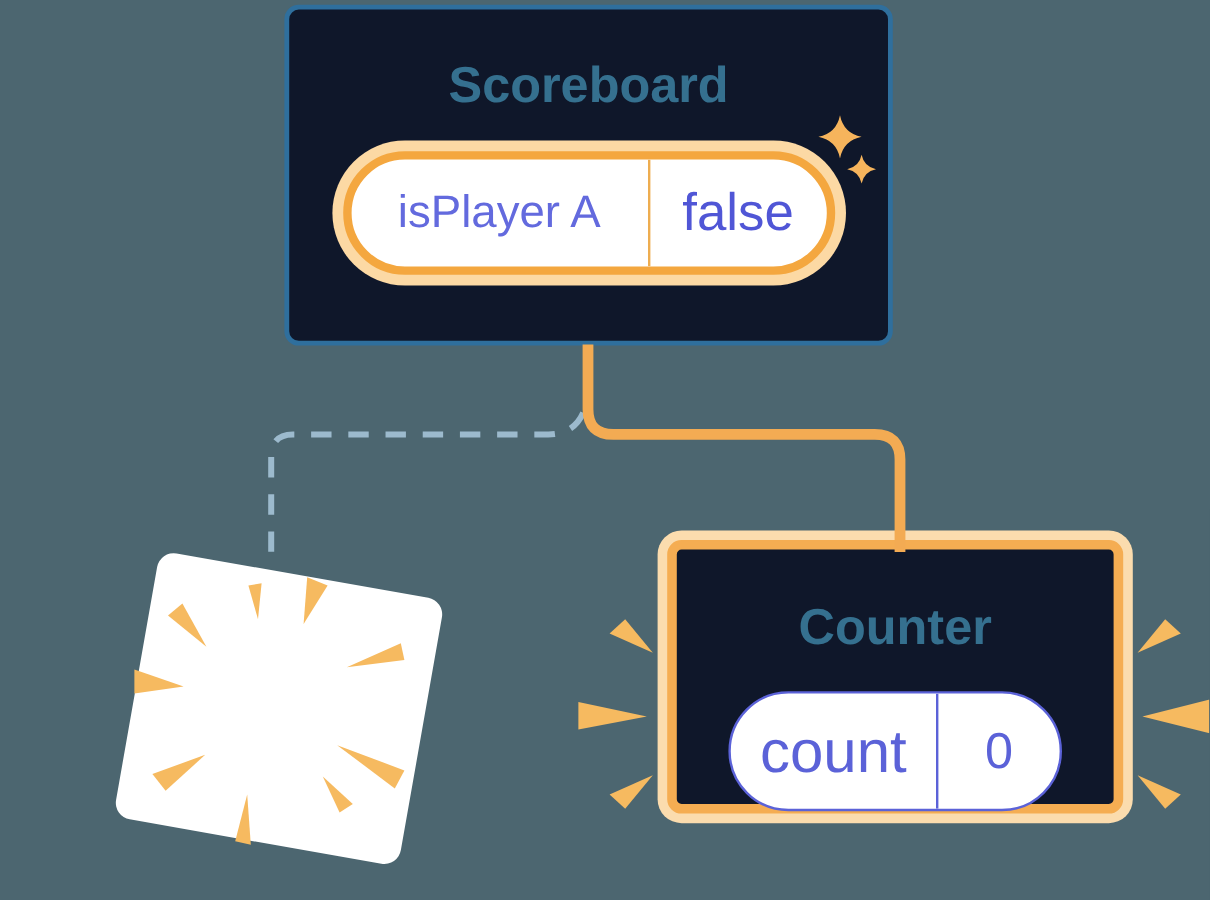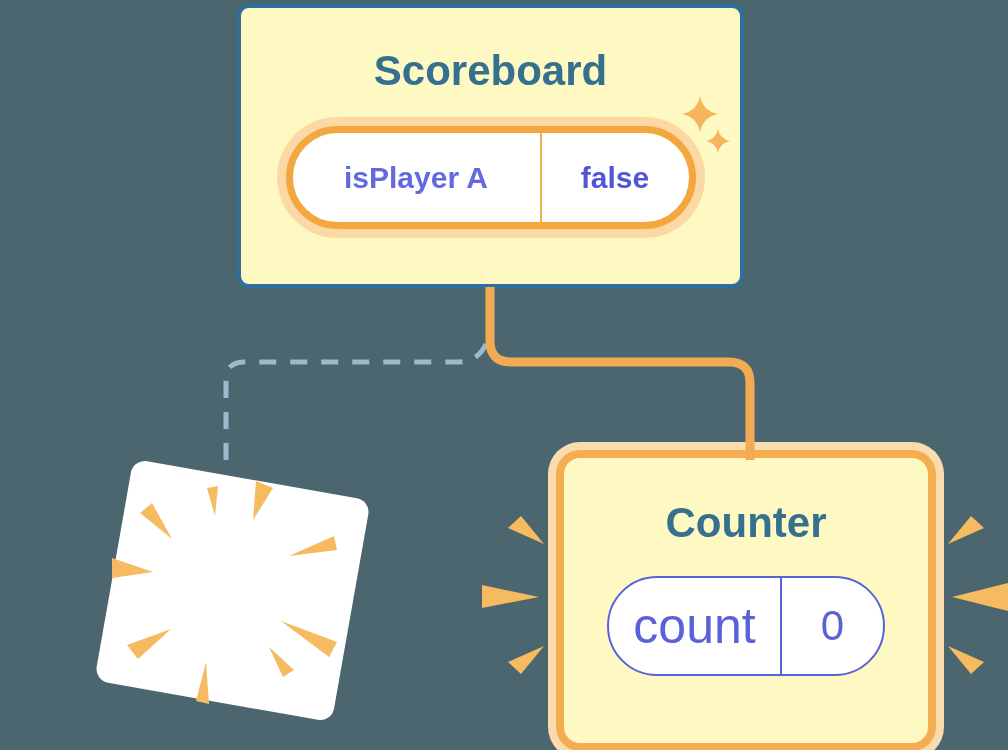--- a/index.html
+++ b/index.html
@@ -3,28 +3,28 @@
 <meta charset="utf-8">
 <style>
   html,body{margin:0;padding:0;background:#4c6670;}
   .stage{
     position:relative;width:1008px;height:750px;background:#4c6670;
     font-family:"Liberation Sans",sans-serif;overflow:hidden;
   }
   svg.overlay{position:absolute;left:0;top:0;pointer-events:none;}
 
   
-  .card{position:absolute;background:#fef9c3;box-sizing:border-box;}
+  .card{position:absolute;background:#0f172a;box-sizing:border-box;}
   .scoreboard{
     left:237px;top:4px;width:507px;height:284px;
     border:4px solid #2f6f9d;border-radius:12px;
   }
   .counter{
-    left:556px;top:450px;width:380px;height:301px;
-    border:8px solid #f5ad52;border-radius:24px;
+    left:556px;top:450px;width:380px;height:228px;
+    border:8px solid #f5ad52;border-radius:12px;
     box-shadow:0 0 0 8px #fbdcae;
   }
   .card-title{
     display:block;text-align:center;color:#35708f;
     font-size:42px;font-weight:600;line-height:1;
   }
   .scoreboard .card-title{padding-top:42px;}
   .counter .card-title{padding-top:44px;}
 
   
@@ -32,23 +32,23 @@
     display:flex;align-items:stretch;background:#ffffff;box-sizing:border-box;
     border-radius:999px;overflow:hidden;
   }
   .pill-cell{display:flex;align-items:center;justify-content:center;}
   .pill-state{
     margin:34px auto 0;width:410px;height:103px;
     border:7px solid #f4a73f;box-shadow:0 0 0 9px #fcd9a4;
   }
   .pill-state .key{
     width:247px;border-right:2px solid #eead50;
-    color:#636ade;font-size:30px;font-weight:bold;
+    color:#636ade;font-size:38px;
   }
-  .pill-state .val{flex:1;color:#5056d6;font-size:30px;font-weight:bold;}
+  .pill-state .val{flex:1;color:#5056d6;font-size:44px;font-weight:normal;}
   .pill-count{
     margin:32px auto 0;width:278px;height:100px;
     border:2px solid #5b62d8;
   }
   .pill-count .key{
     width:171px;border-right:2px solid #5b62d8;
     color:#5b62d8;font-size:50px;
   }
   .pill-count .val{flex:1;color:#5b62d8;font-size:42px;}
 

